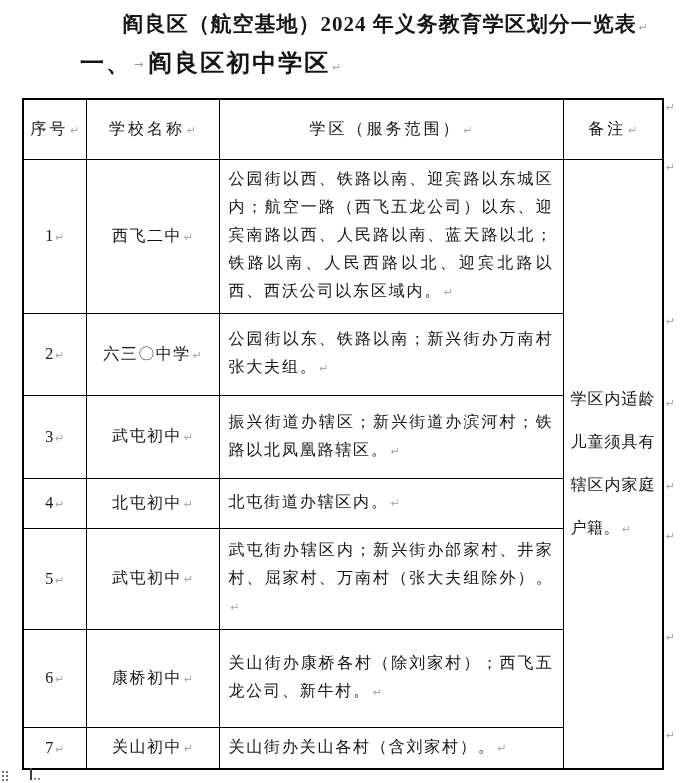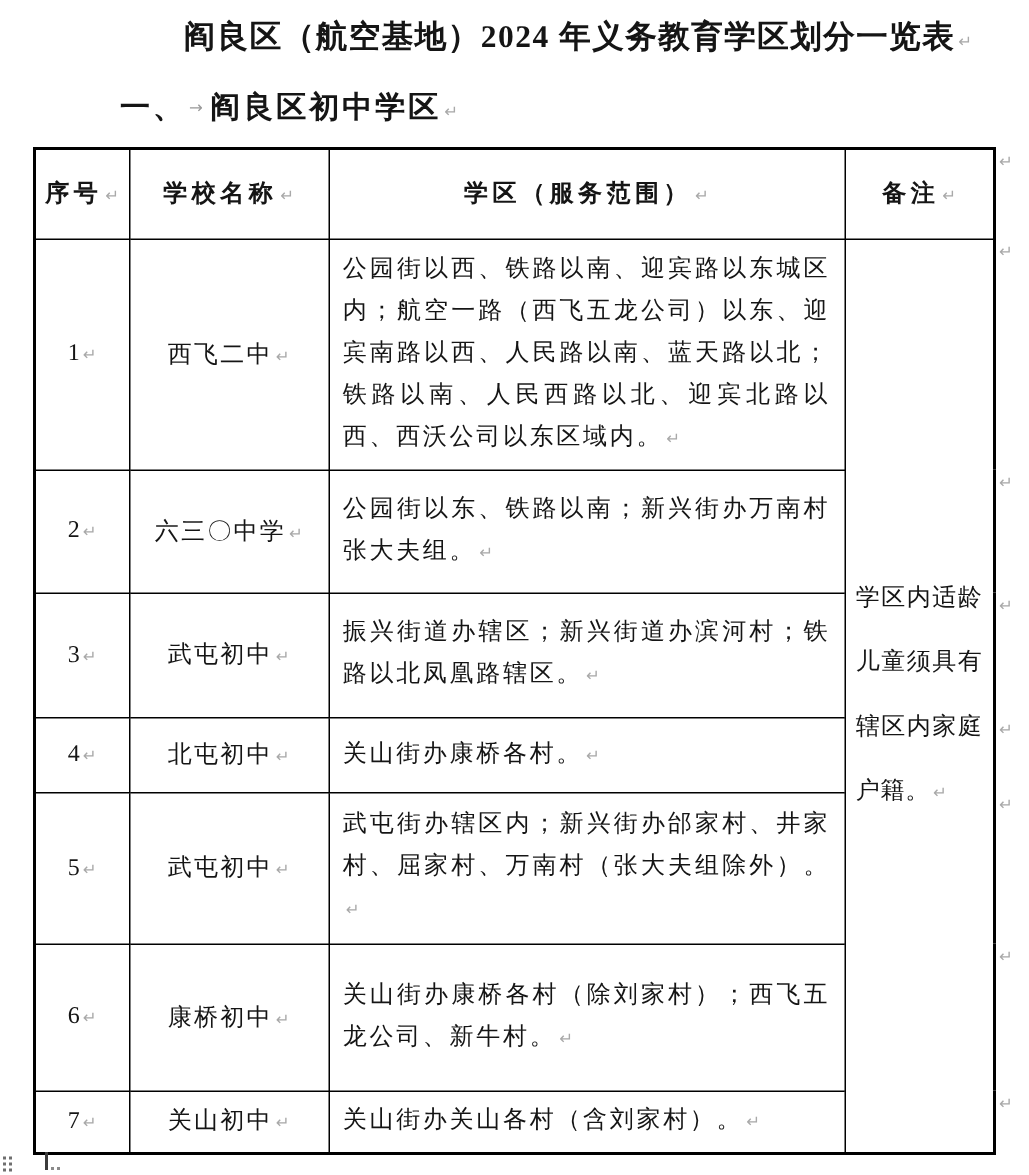--- a/index.html
+++ b/index.html
@@ -8,42 +8,42 @@
     font-family:"Liberation Serif","DejaVu Serif",serif;
     color:#151515;overflow:hidden;
   }
   
   .title{
     position:absolute;left:0;top:10px;width:648px;height:26px;
     text-align:right;font-size:21px;font-weight:bold;letter-spacing:1px;
     white-space:nowrap;
   }
   .subtitle{
-    position:absolute;left:80px;top:58px;height:24px;
-    font-size:20px;font-weight:bold;letter-spacing:2px;white-space:nowrap;font-family:Liberation Mono, monospace;
+    position:absolute;left:80px;top:47px;height:24px;
+    font-size:24px;font-weight:bold;letter-spacing:2px;white-space:nowrap;font-family:Liberation Mono, monospace;
   }
   .tab-arrow::before{
     content:"→";color:#9a9a9a;font-size:11px;font-weight:normal;
     margin:0 5px 0 2px;vertical-align:3px;letter-spacing:0;
     font-family:"DejaVu Sans",sans-serif;
   }
   
   table.sched{
     position:absolute;left:22px;top:98px;
     border-collapse:collapse;table-layout:fixed;
     border:2px solid #000;
   }
   col.c0{width:63px}col.c1{width:133px}col.c2{width:344px}col.c3{width:100px}
   .sched th,.sched td{
     border:1.5px solid #000;vertical-align:middle;
     font-size:16px;overflow:hidden;
   }
   tr.trh{height:60px}tr.tr1{height:154px}tr.tr2{height:82px}tr.tr3{height:83px}
   tr.tr4{height:50px}tr.tr5{height:101px}tr.tr6{height:98px}tr.tr7{height:42px}
-  .sched th{font-weight:bold;letter-spacing:3px;}
+  .sched th{font-weight:normal;letter-spacing:3px;}
   td.no{text-align:center;}
   td.school{text-align:center;letter-spacing:1.5px;}
   td.district{
     text-align:justify;line-height:28px;letter-spacing:1.8px;padding:0 9px;
   }
   td.remark{
     text-align:justify;line-height:43px;letter-spacing:.5px;padding:0 7px;margin-top:40px;
   }
   
   .eol::after{
@@ -107,21 +107,21 @@
       <td class="district"><span class="eol">公园街以东、铁路以南；新兴街办万南村张大夫组。</span></td>
     </tr>
     <tr class="tr3">
       <td class="no"><span class="eol">3</span></td>
       <td class="school"><span class="eol">武屯初中</span></td>
       <td class="district"><span class="eol">振兴街道办辖区；新兴街道办滨河村；铁路以北凤凰路辖区。</span></td>
     </tr>
     <tr class="tr4">
       <td class="no"><span class="eol">4</span></td>
       <td class="school"><span class="eol">北屯初中</span></td>
-      <td class="district"><span class="eol">关山街办康桥各村。</span></td>
+      <td class="district"><span class="eol">北屯街道办辖区内。</span></td>
     </tr>
     <tr class="tr5">
       <td class="no"><span class="eol">5</span></td>
       <td class="school"><span class="eol">武屯初中</span></td>
       <td class="district"><span class="eol">武屯街办辖区内；新兴街办邰家村、井家村、屈家村、万南村（张大夫组除外）。</span></td>
     </tr>
     <tr class="tr6">
       <td class="no"><span class="eol">6</span></td>
       <td class="school"><span class="eol">康桥初中</span></td>
       <td class="district"><span class="eol">关山街办康桥各村（除刘家村）；西飞五龙公司、新牛村。</span></td>

